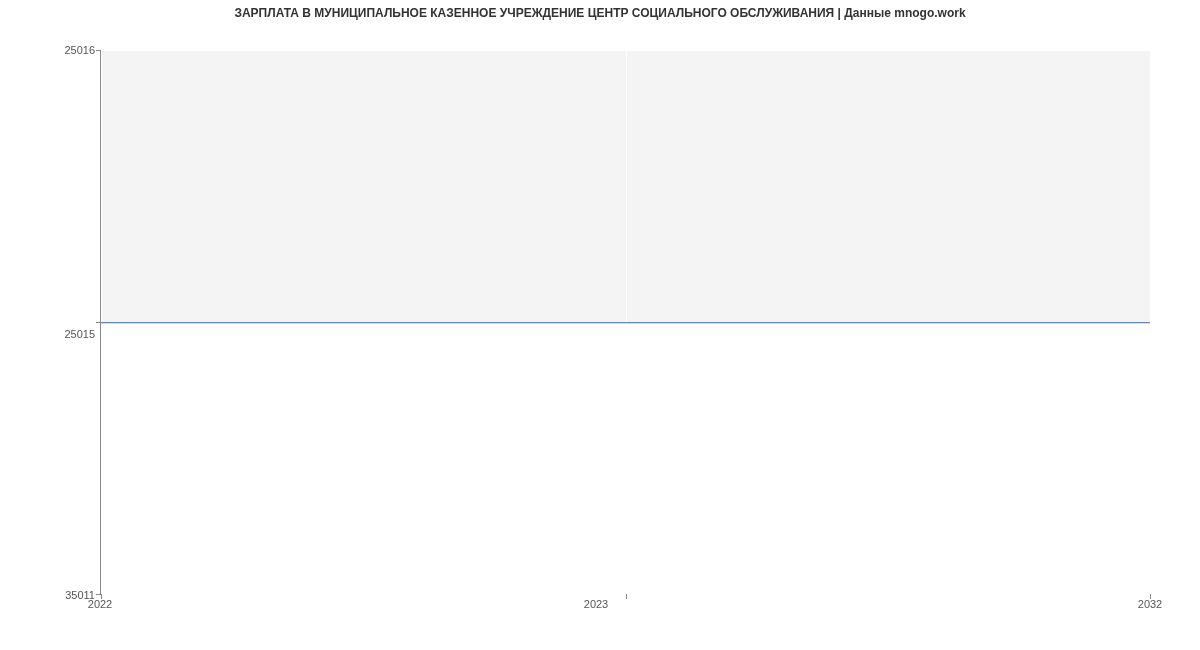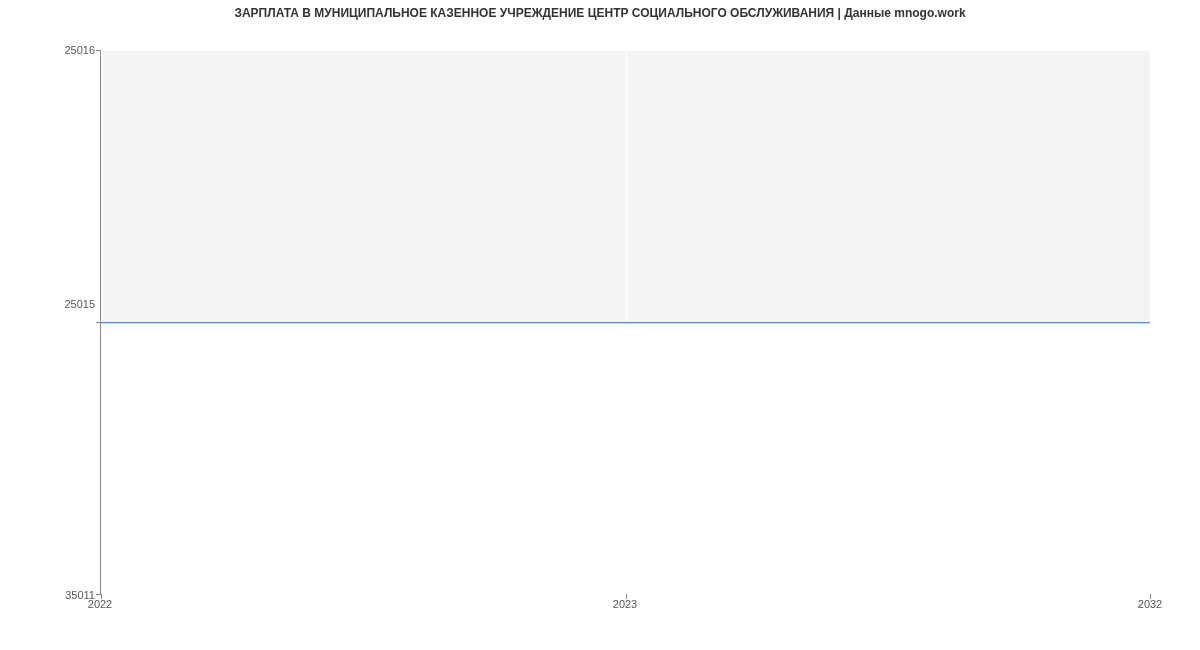--- a/index.html
+++ b/index.html
@@ -130,19 +130,19 @@
     <div class="tick-mark-y" style="top:0px;"></div>
     <div class="tick-mark-y" style="top:272px;"></div>
     <div class="tick-mark-y" style="top:544px;"></div>
 
     <div class="tick-mark-x" style="left:0px;"></div>
     <div class="tick-mark-x" style="left:525px;"></div>
     <div class="tick-mark-x" style="left:1049px;"></div>
   </div>
 
   <div class="y-tick-label" style="top:50px;">25016</div>
-  <div class="y-tick-label" style="top:304px;">25015</div>
+  <div class="y-tick-label" style="top:334px;">25015</div>
   <div class="y-tick-label" style="top:595px;">35011</div>
 
   <div class="x-tick-label" style="left:100px;">2022</div>
-  <div class="x-tick-label" style="left:625px;">2023</div>
+  <div class="x-tick-label" style="left:596px;">2023</div>
   <div class="x-tick-label" style="left:1150px;">2032</div>
 </div>
 
 </body></html>

